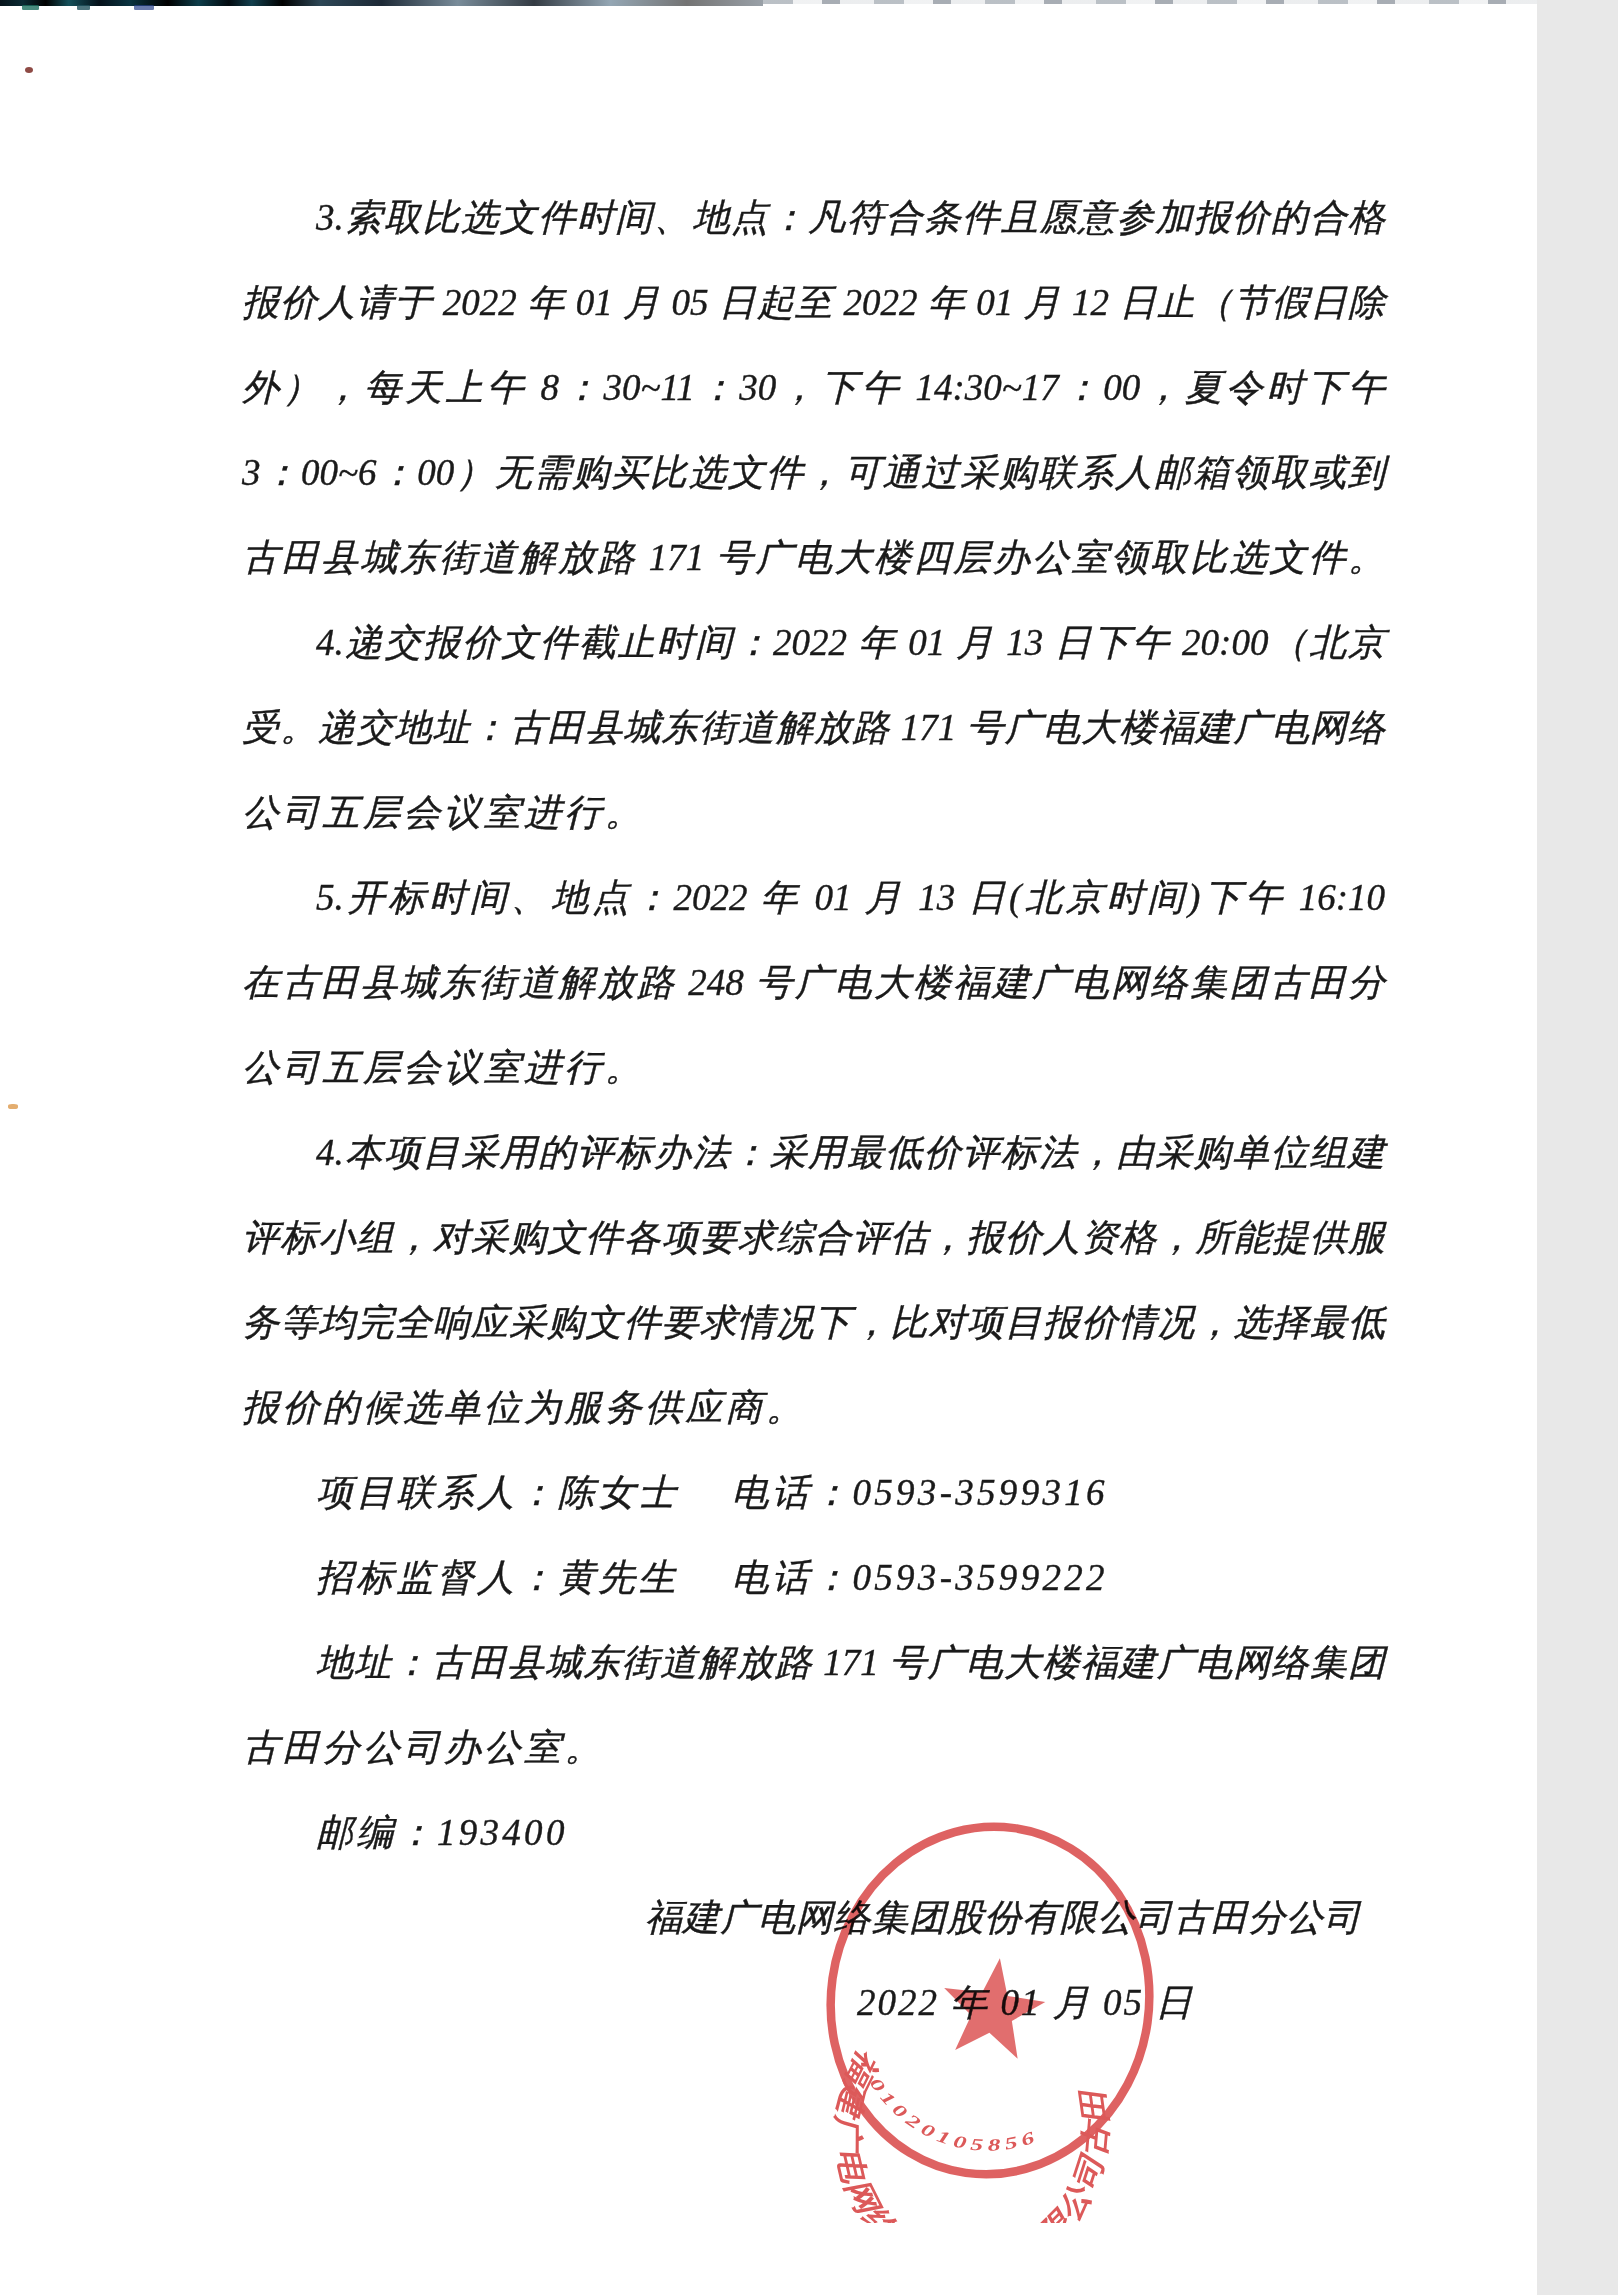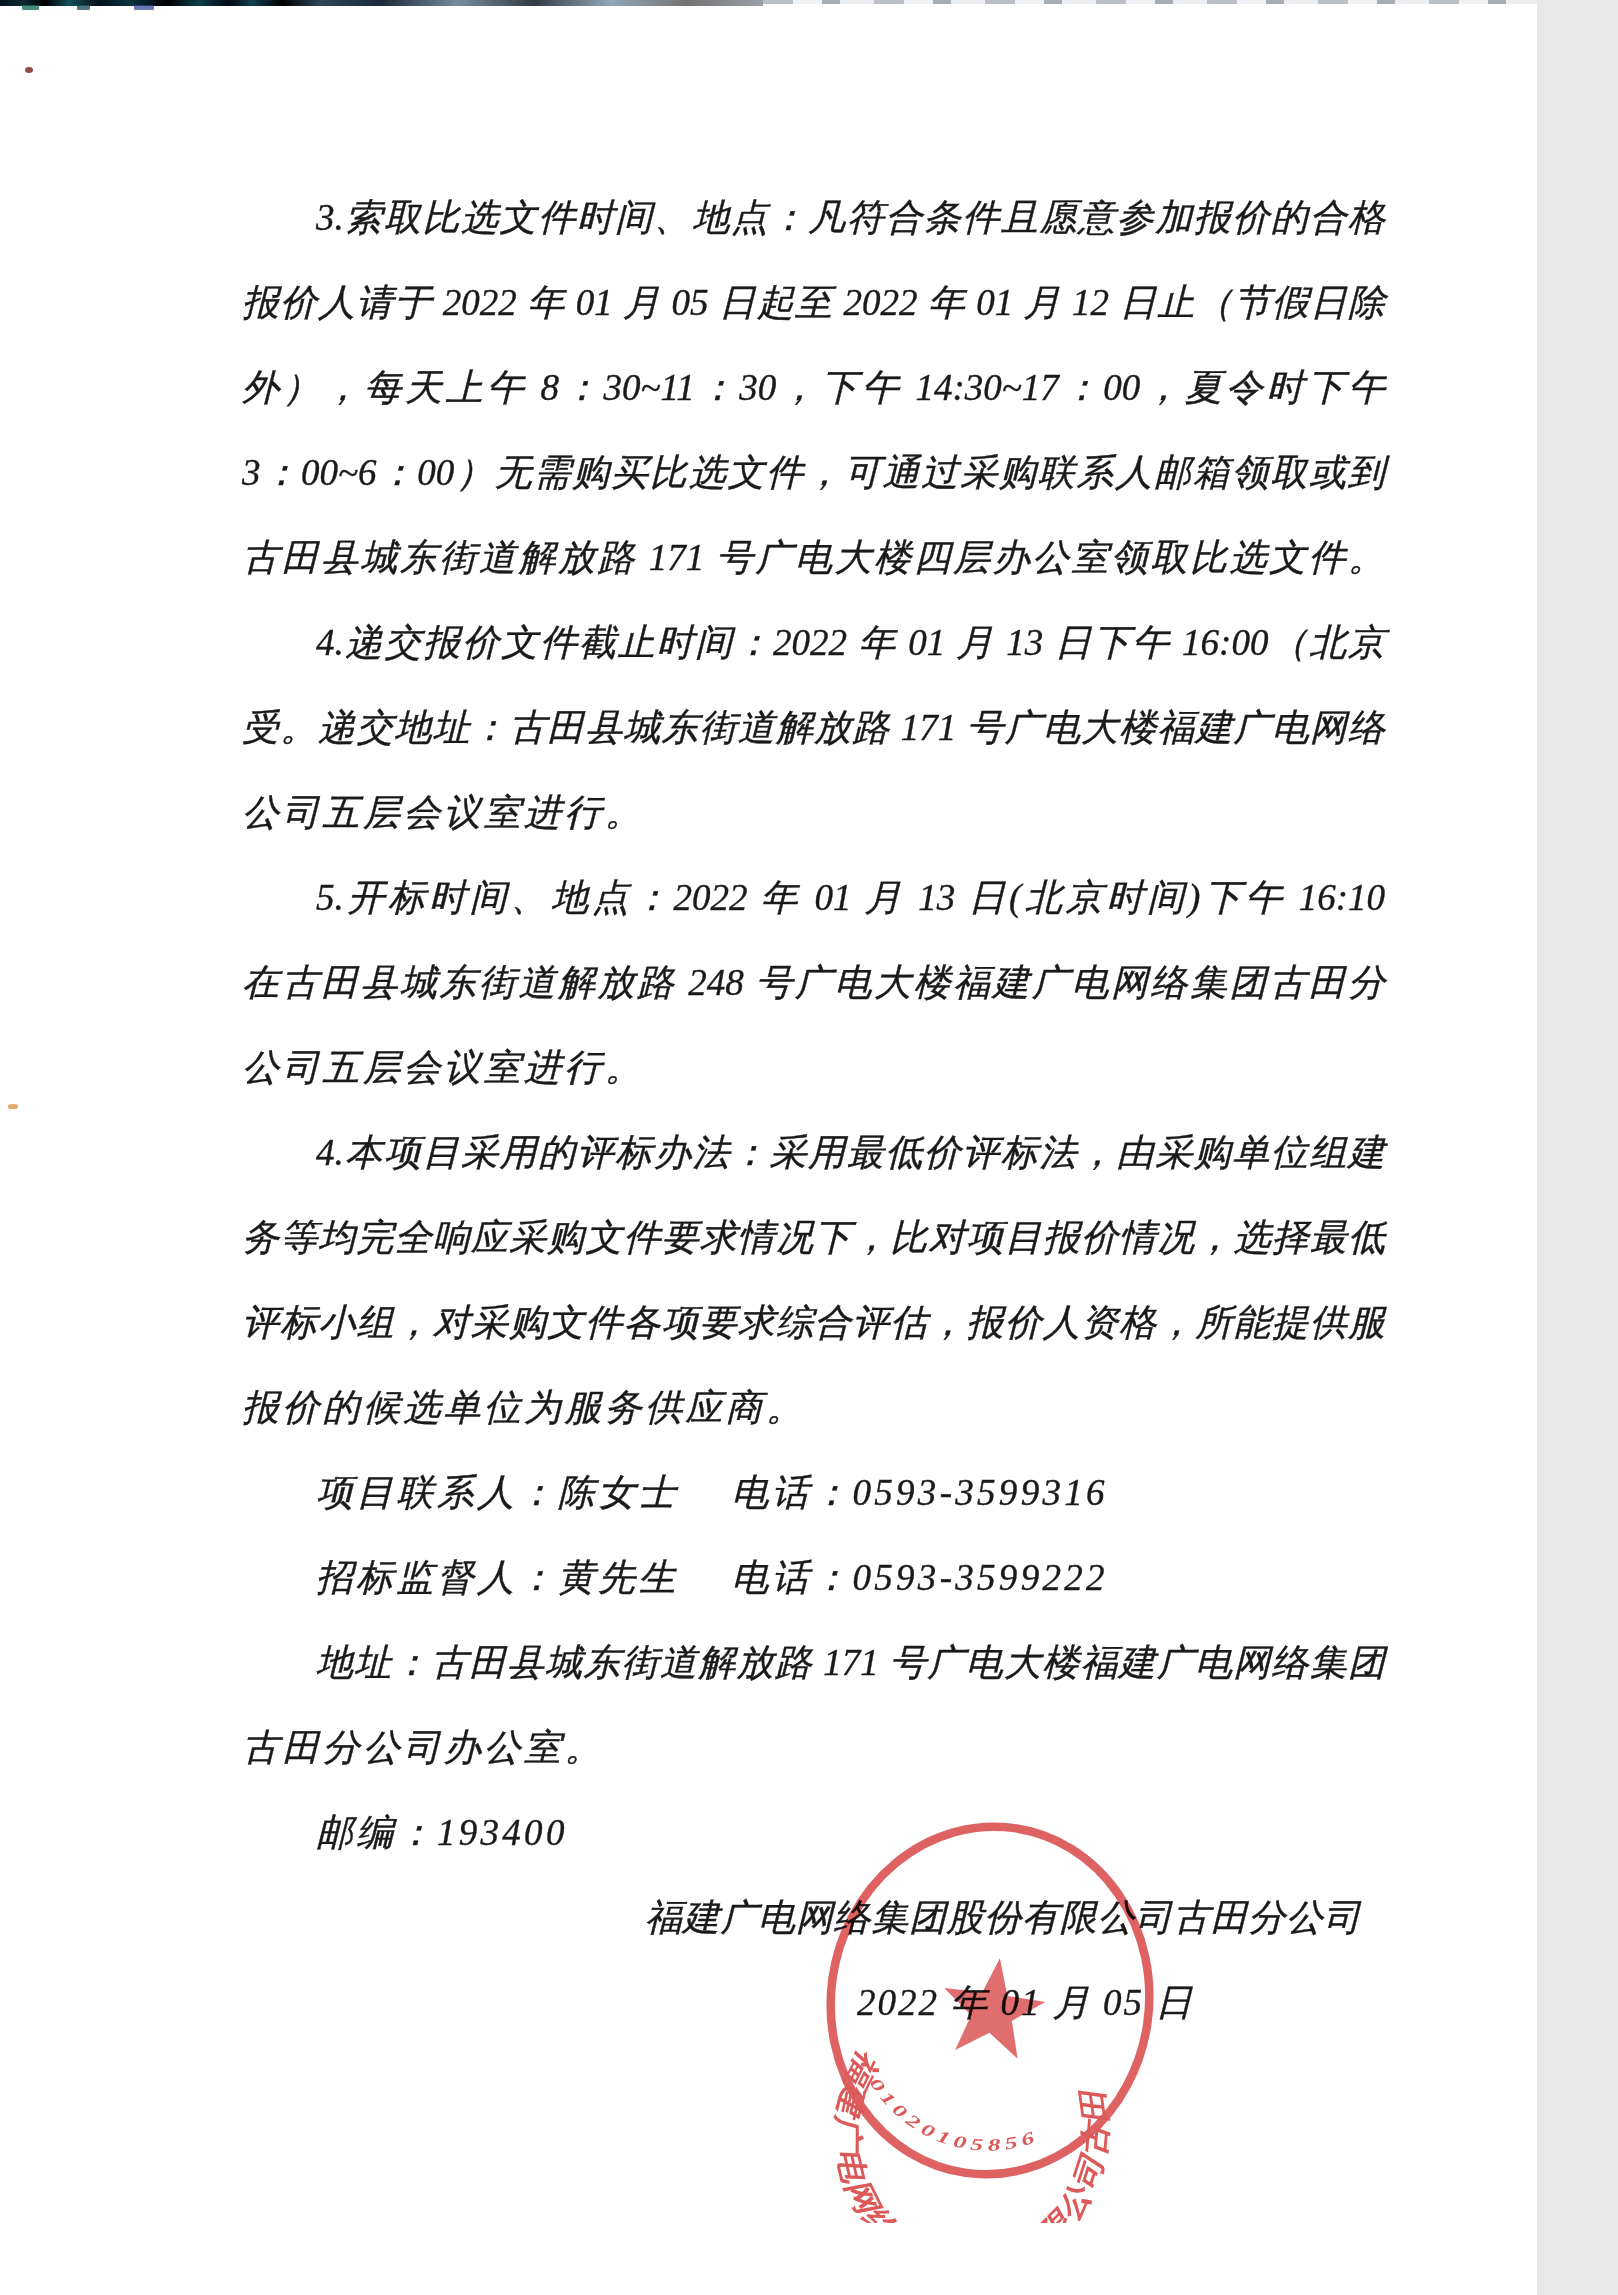--- a/index.html
+++ b/index.html
@@ -79,29 +79,29 @@
   <div class="red-dot"></div>
   <div class="orange-speck"></div>
   <div class="right-line"></div>
 
   <div class="doc">
       <div class="line indent fill">3.索取比选文件时间、地点：凡符合条件且愿意参加报价的合格</div>
       <div class="line fill">报价人请于 2022 年 01 月 05 日起至 2022 年 01 月 12 日止（节假日除</div>
       <div class="line fill">外），每天上午 8：30~11：30，下午 14:30~17：00，夏令时下午</div>
       <div class="line fill">3：00~6：00）无需购买比选文件，可通过采购联系人邮箱领取或到</div>
       <div class="line fill">古田县城东街道解放路 171 号广电大楼四层办公室领取比选文件。</div>
-      <div class="line indent fill">4.递交报价文件截止时间：2022 年 01 月 13 日下午 16:00（北京</div>
+      <div class="line indent fill">4.递交报价文件截止时间：2022 年 01 月 13 日下午 20:00（北京</div>
       <div class="line fill">受。递交地址：古田县城东街道解放路 171 号广电大楼福建广电网络</div>
       <div class="line">公司五层会议室进行。</div>
       <div class="line indent fill">5.开标时间、地点：2022 年 01 月 13 日(北京时间)下午 16:10</div>
       <div class="line fill">在古田县城东街道解放路 248 号广电大楼福建广电网络集团古田分</div>
       <div class="line">公司五层会议室进行。</div>
       <div class="line indent fill">4.本项目采用的评标办法：采用最低价评标法，由采购单位组建</div>
+      <div class="line fill">评标小组，对采购文件各项要求综合评估，报价人资格，所能提供服</div>
       <div class="line fill">务等均完全响应采购文件要求情况下，比对项目报价情况，选择最低</div>
-      <div class="line fill">评标小组，对采购文件各项要求综合评估，报价人资格，所能提供服</div>
       <div class="line">报价的候选单位为服务供应商。</div>
       <div class="line indent">项目联系人：陈女士　 电话：0593-3599316</div>
       <div class="line indent">招标监督人：黄先生　 电话：0593-3599222</div>
       <div class="line indent fill">地址：古田县城东街道解放路 171 号广电大楼福建广电网络集团</div>
       <div class="line">古田分公司办公室。</div>
       <div class="line indent">邮编：193400</div>
       <div class="line company-signature">福建广电网络集团股份有限公司古田分公司</div>
       <div class="line signature-date">2022 年 01 月 05 日</div>
     </div>
 

